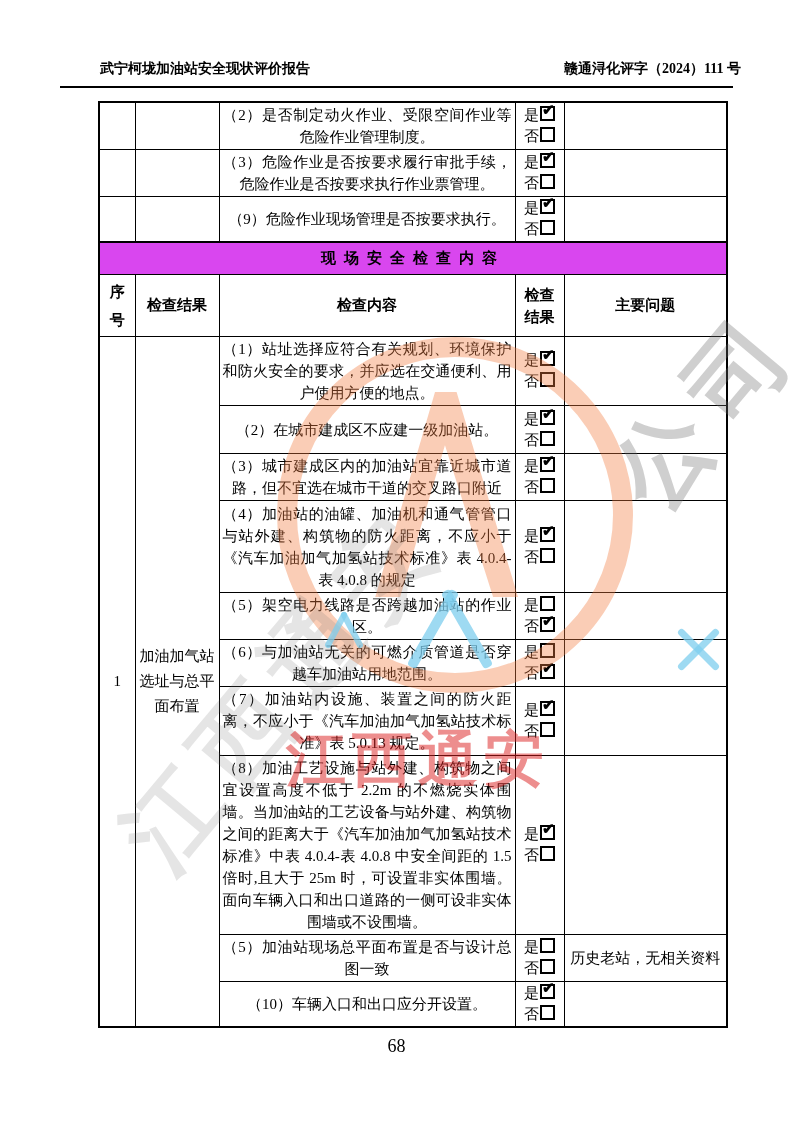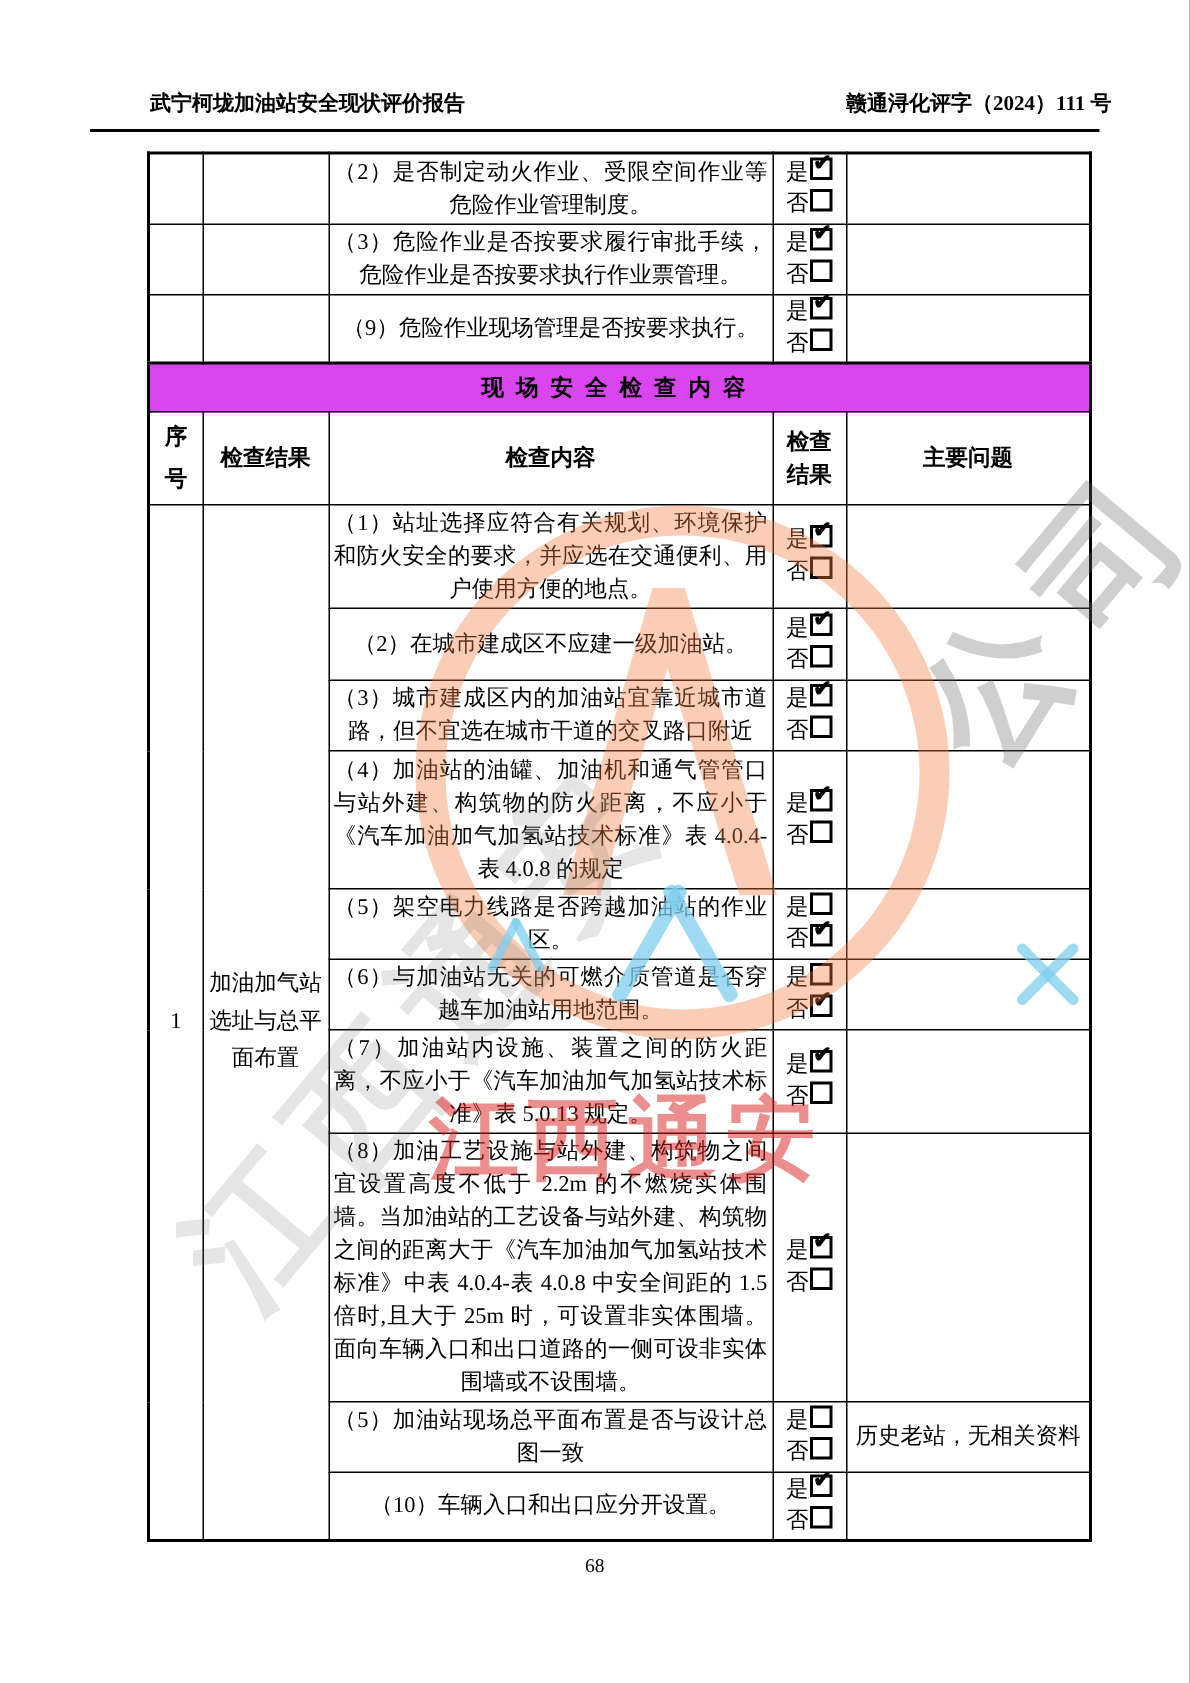--- a/index.html
+++ b/index.html
@@ -23,21 +23,21 @@
   td.content{font-size:14.5px;line-height:22px;text-align:justify;text-align-last:center;padding:2px 5px;}
   td.result-cell{text-align:center;padding:0 2px;line-height:21px;font-size:15px;}
   td.problem-cell{text-align:center;font-size:14.5px;line-height:20px;}
   td.seq-cell{text-align:center;}
   td.project-cell{text-align:center;padding:0 9px;line-height:25px;}
   .cbline{white-space:nowrap;}
   .cb{display:inline-block;width:11px;height:11px;border:2px solid #000;position:relative;
       vertical-align:-1px;margin-left:1px;}
   .cb.checked::after{content:"\2714";position:absolute;left:0;top:-8px;font-size:15px;font-weight:bold;color:#000;}
   
-  .page-num{position:absolute;left:0;top:1036px;width:100%;text-align:center;font-size:13px;}
+  .page-num{position:absolute;left:0;top:1036px;width:100%;text-align:center;font-size:18px;}
   
   .wm{position:absolute;inset:0;pointer-events:none;z-index:5;}
   .wm-ring{position:absolute;left:277px;top:337px;width:316px;height:316px;border-radius:50%;
            border:20px solid rgba(243,124,62,0.38);}
   .wm-a{position:absolute;left:352px;top:392px;width:166px;height:205px;background:rgba(243,124,62,0.38);
         clip-path:polygon(50% 0,63% 0,100% 100%,85% 100%,56% 26%,29% 100%,14% 100%);}
   .wm-gray{position:absolute;font-weight:bold;transform-origin:left top;transform:rotate(-50deg);
            font-family:"Liberation Sans",sans-serif;white-space:nowrap;}
   .wm-gray.g1{left:585px;top:455px;font-size:95px;letter-spacing:18px;color:rgba(105,105,105,0.32);}
   .wm-gray.g2{left:95px;top:815px;font-size:95px;letter-spacing:14px;color:rgba(110,110,110,0.18);}

